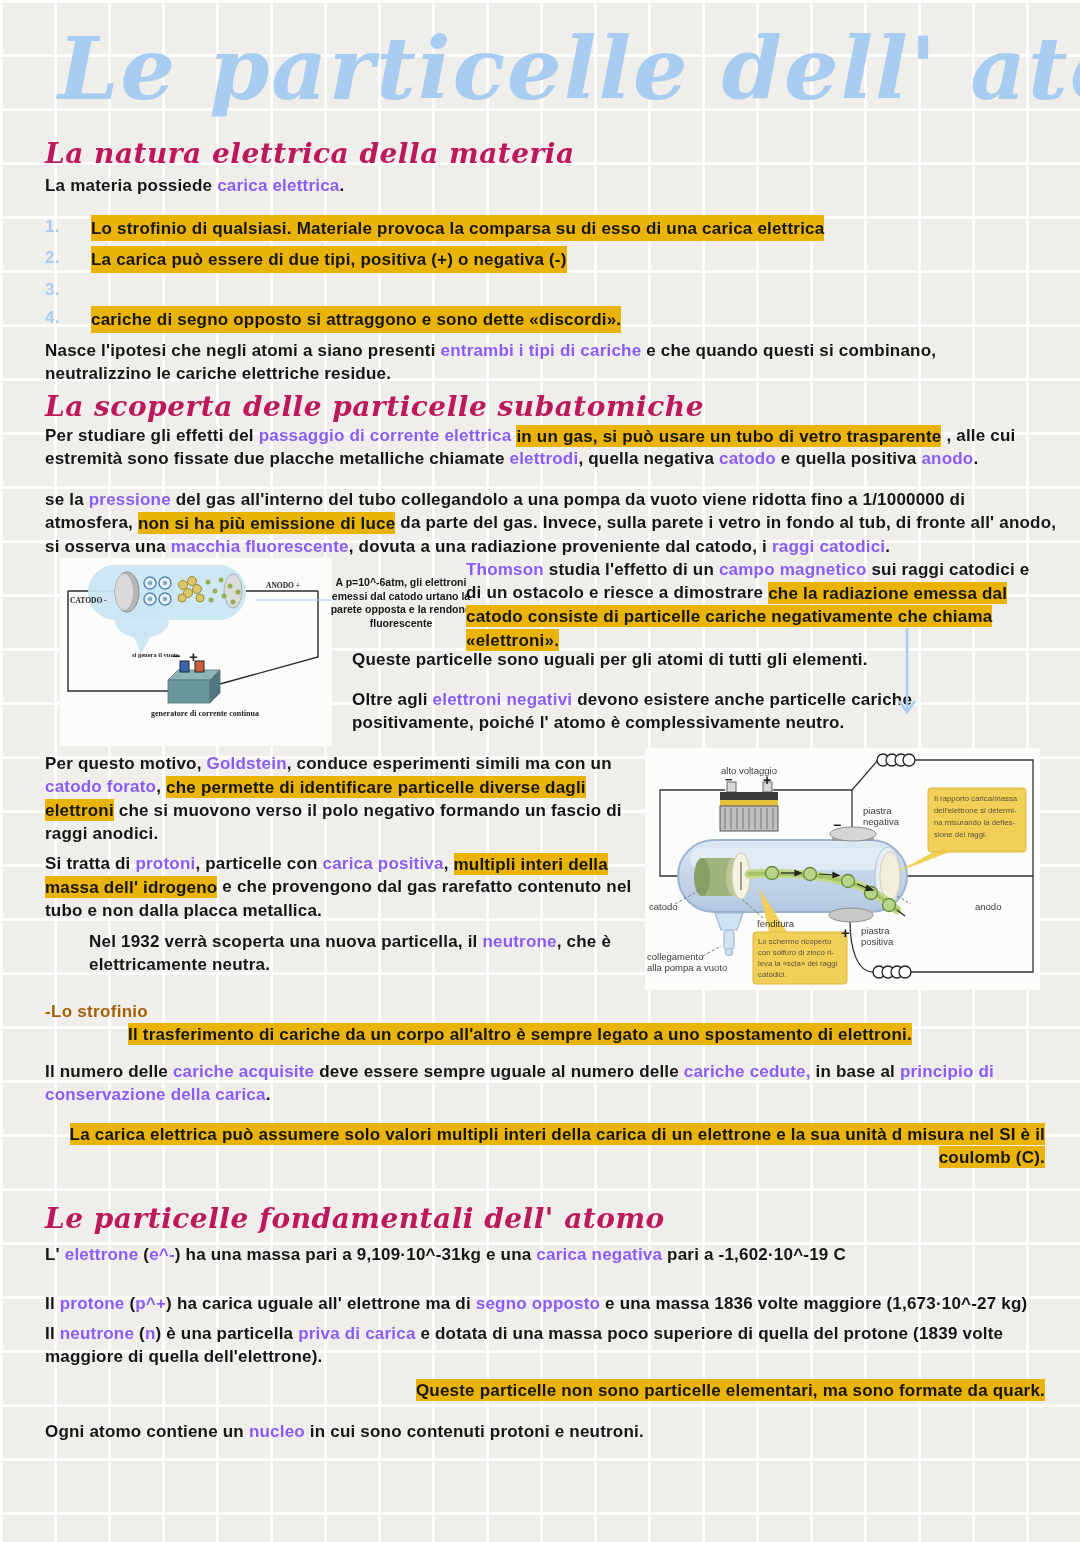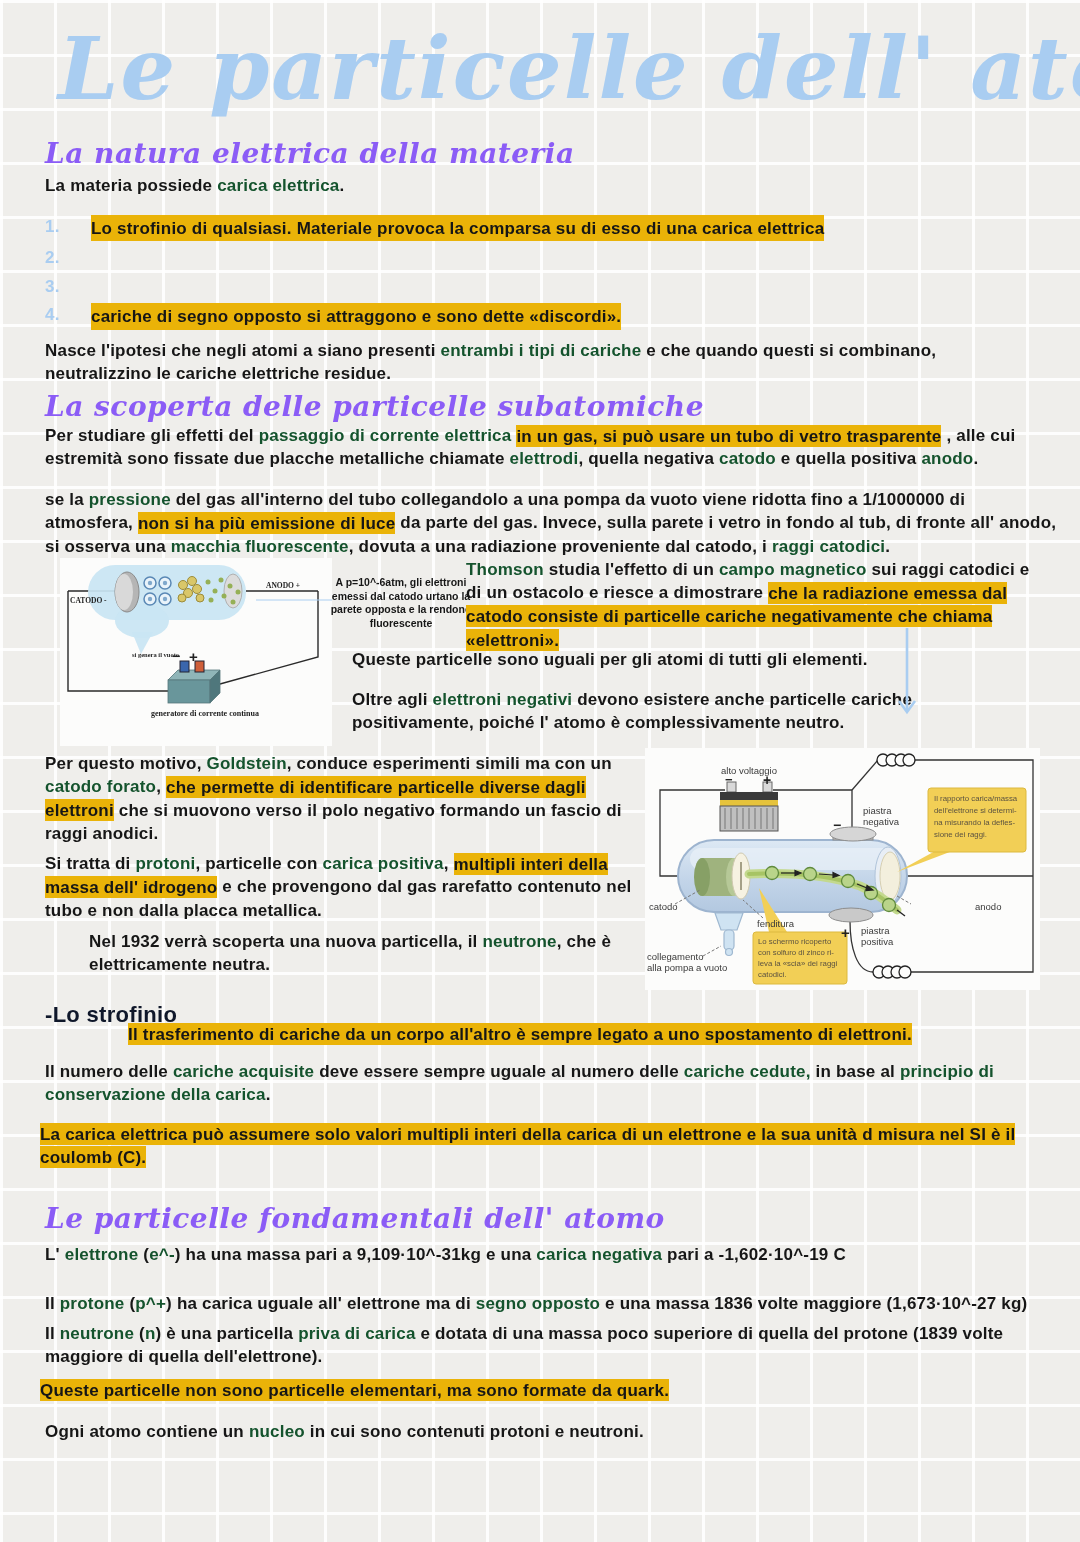--- a/index.html
+++ b/index.html
@@ -8,31 +8,31 @@
     background-color:#efeeeb;
     background-image:
       linear-gradient(to right, rgba(255,255,255,.9) 0 3px, transparent 3px),
       linear-gradient(to bottom, rgba(255,255,255,.9) 0 3px, transparent 3px);
     background-size:54px 54px;
     font-family:"Liberation Sans", sans-serif;
     font-weight:bold;color:#161616;
   }
   .abs{position:absolute;}
   .para{font-size:17px;line-height:1.38;letter-spacing:.2px;}
-  .seg-b{color:#14532d;}
+  .seg-b{color:#8b5cf6;}
   .seg-h{background:#eab308;-webkit-box-decoration-break:clone;box-decoration-break:clone;padding:1.5px 0;}
-  .script-h{font-family:"DejaVu Serif", serif;font-style:italic;font-weight:bold;color:#8b5cf6;}
+  .script-h{font-family:"DejaVu Serif", serif;font-style:italic;font-weight:bold;color:#be185d;}
   .page-title{font-size:86px;letter-spacing:2px;white-space:nowrap;color:#a9cdf1;}
   .h2{font-size:28px;letter-spacing:.5px;}
-  .sub-h{font-size:22px;color:#0f172a;letter-spacing:.3px;}
+  .sub-h{font-size:17px;color:#a16207;letter-spacing:.3px;}
   .list-row{display:flex;margin-bottom:5px;}
   .list-num{color:#a9cdf1;width:46px;flex:0 0 46px;}
   .panel{background:#fcfcfb;}
   .caption{font-size:10.5px;line-height:1.3;text-align:center;font-weight:bold;}
-  .center{text-align:left;}
+  .center{text-align:right;}
   svg text{font-weight:bold;}
   .d1-serif{font-family:"Liberation Serif", serif;}
   .d2-sans{font-family:"Liberation Sans", sans-serif;font-weight:normal;fill:#3a3a3a;}
   .note-t{font-family:"Liberation Sans", sans-serif;font-weight:normal;fill:#5c5340;}
 </style>
 </head>
 <body>
 
 <div class="abs script-h page-title" style="left:58px;top:18px;width:995px;">Le particelle dell' atomo</div>
 
@@ -40,20 +40,21 @@
 
 <div class="abs para" style="left:45px;top:174px;width:990px;"><span>La materia possiede </span><span class="seg-b">carica elettrica</span><span>.</span></div>
 
 <div class="abs" style="left:45px;top:215px;width:980px;">
   <div class="list-row para">
     <span class="list-num">1.</span>
     <span class="seg-h">Lo strofinio di qualsiasi. Materiale provoca la comparsa su di esso di una carica elettrica</span>
   </div>
   <div class="list-row para">
     <span class="list-num">2.</span>
+    <span class="seg-h">La carica può essere di due tipi, positiva (+) o negativa (-)</span>
   </div>
   <div class="list-row para">
     <span class="list-num">3.</span>
   </div>
   <div class="list-row para">
     <span class="list-num">4.</span>
     <span class="seg-h">cariche di segno opposto si attraggono e sono dette «discordi».</span>
   </div>
 </div>
 

